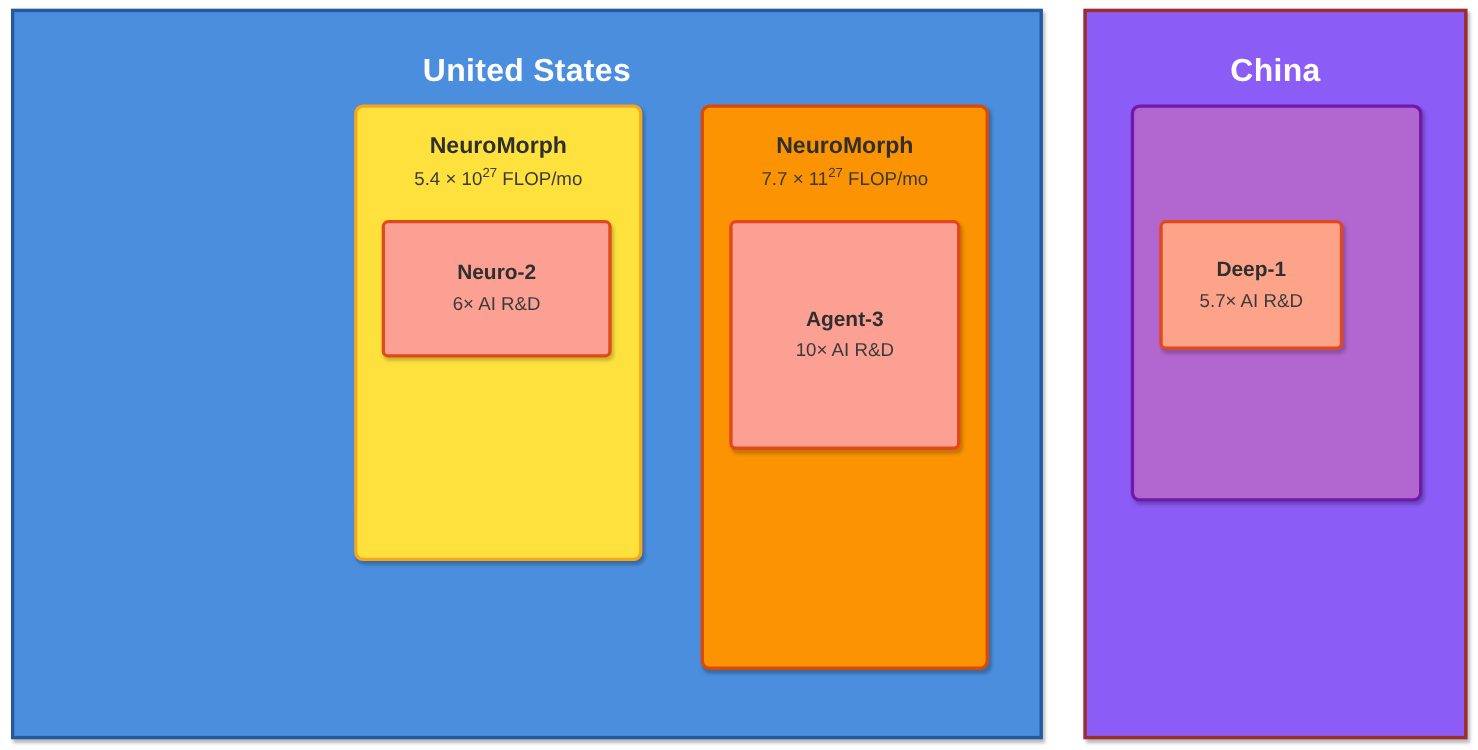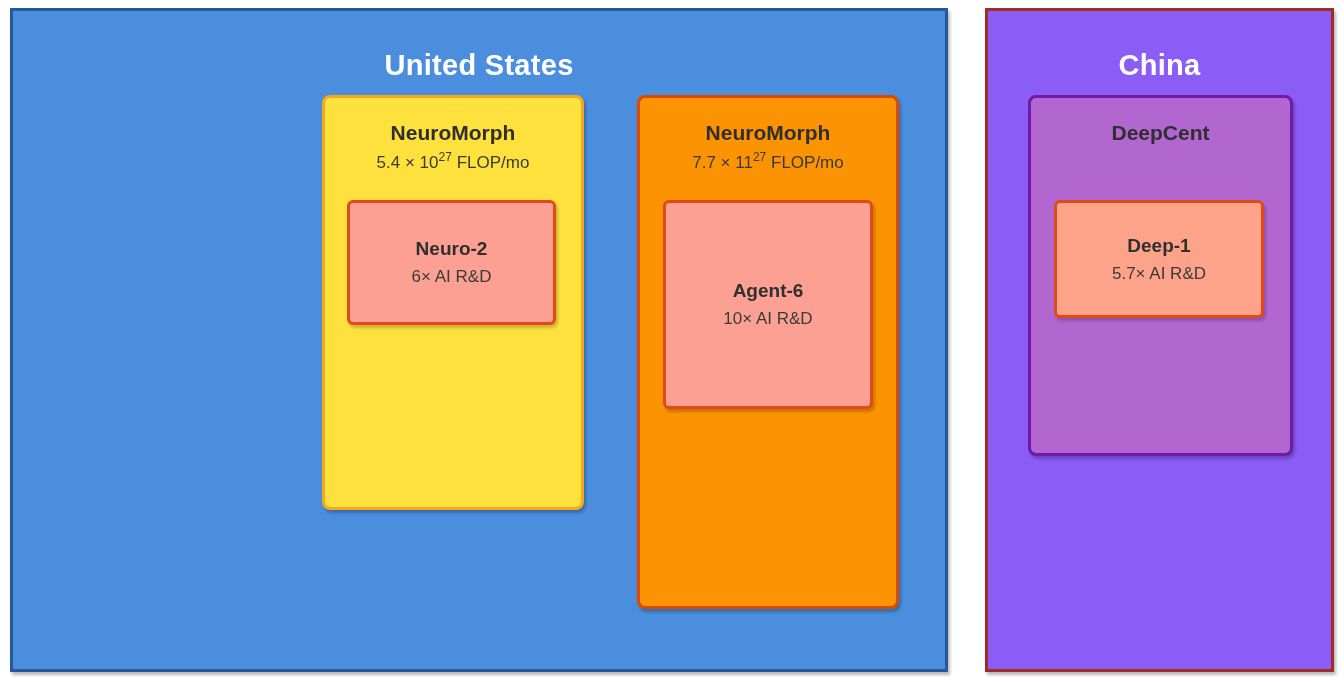--- a/index.html
+++ b/index.html
@@ -53,21 +53,21 @@
   
   .us        { left: 10px;  top: 8px;  width: 938px; height: 664px; background: #4a8edd; border-color: #25599c; }
   .cn        { left: 985px; top: 8px;  width: 349px; height: 664px; background: #8b5cf6; border-color: #9e2d28; }
   .elaris    { left: 31px;  top: 84px; width: 259px; height: 542px; background: #4caf50; border-color: #2e7d33; }
   .neuromorph{ left: 309px; top: 84px; width: 262px; height: 415px; background: #ffe13e; border-color: #f5a81c; }
   .openbrain { left: 624px; top: 84px; width: 262px; height: 514px; background: #fb9303; border-color: #dd4a06; }
   .deepcent  { left: 40px;  top: 84px; width: 265px; height: 361px; background: #b266cf; border-color: #7119ab; }
   .elara2    { left: 23px; top: 102px; width: 208px; height: 102px; background: #d3e05a; border-color: #a8a132; }
   .neuro2    { left: 22px; top: 102px; width: 209px; height: 125px; background: #fba092; border-color: #e2491a; align-items: center; }
   .agent3    { left: 23px; top: 102px; width: 210px; height: 209px; background: #fba092; border-color: #e2491a; }
-  .deep1     { left: 23px; top: 102px; width: 210px; height: 118px; background: #fda389; border-color: #e2491a; }
+  .deep1     { left: 23px; top: 102px; width: 167px; height: 118px; background: #fda389; border-color: #e2491a; }
 </style>
 </head>
 <body>
 
 <div class="canvas">
 
   <section class="country us">
     <h1 class="country-title">United States</h1>
 
 
@@ -81,31 +81,30 @@
         <div class="model-rnd">6× AI R&amp;D</div>
       </div>
     </div>
 
     <div class="company openbrain">
       <div class="co-name">NeuroMorph</div>
       <div class="co-flop">
         <span>7.7 × 11</span><sup>27</sup><span class="unit">FLOP/mo</span>
       </div>
       <div class="model agent3">
-        <div class="model-name">Agent-6</div>
+        <div class="model-name">Agent-3</div>
         <div class="model-rnd">10× AI R&amp;D</div>
       </div>
     </div>
   </section>
 
   <section class="country cn">
     <h1 class="country-title">China</h1>
 
     <div class="company deepcent">
-      <div class="co-name">DeepCent</div>
       <div class="model deep1">
         <div class="model-name">Deep-1</div>
         <div class="model-rnd">5.7× AI R&amp;D</div>
       </div>
     </div>
   </section>
 
 </div>
 
 </body></html>

